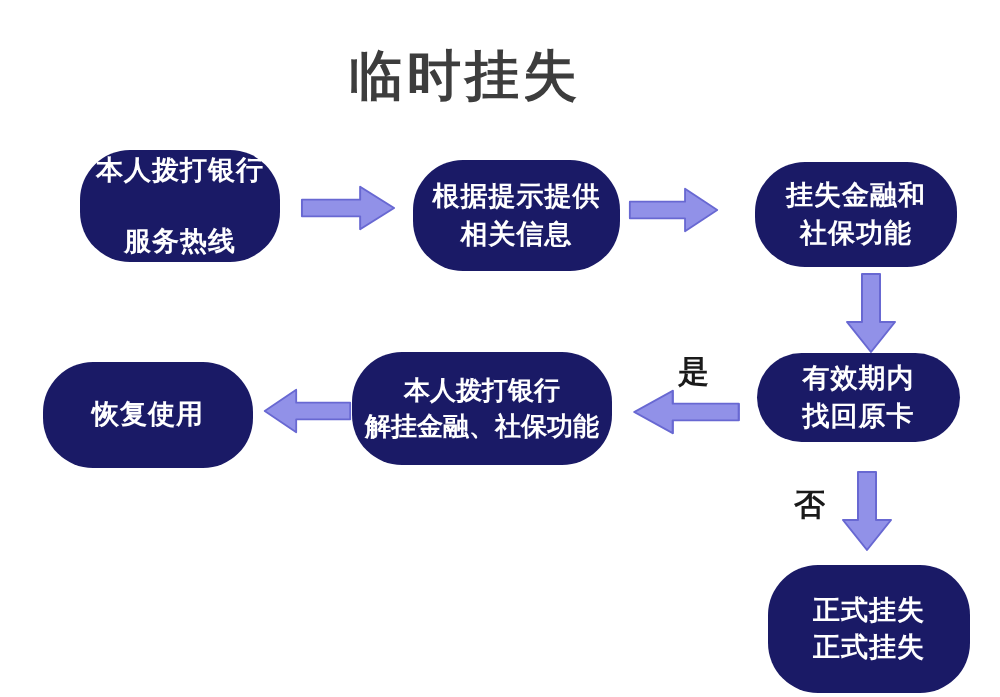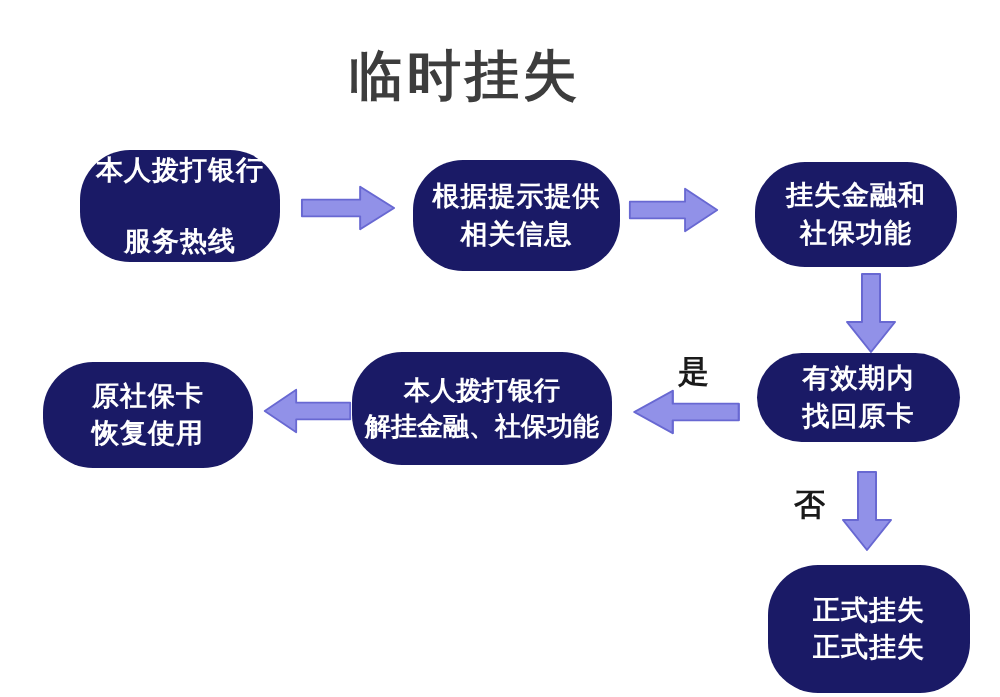--- a/index.html
+++ b/index.html
@@ -85,21 +85,20 @@
     <span>有效期内</span>
     <span>找回原卡</span>
   </div>
 
   <div class="node small-text" style="left:352px; top:352px; width:260px; height:113px;">
     <span>本人拨打银行</span>
     <span>解挂金融、社保功能</span>
   </div>
 
   <div class="node" style="left:43px; top:362px; width:210px; height:106px;">
-    <span>原社保卡</span>
     <span>恢复使用</span>
   </div>
 
   <div class="node" style="left:768px; top:565px; width:202px; height:128px;">
     <span>正式挂失</span>
     <span>正式挂失</span>
   </div>
 
   <div class="arrow" style="left:300px; top:184px; width:97px; height:48px;">
     <svg viewBox="0 0 100 52" preserveAspectRatio="none">

